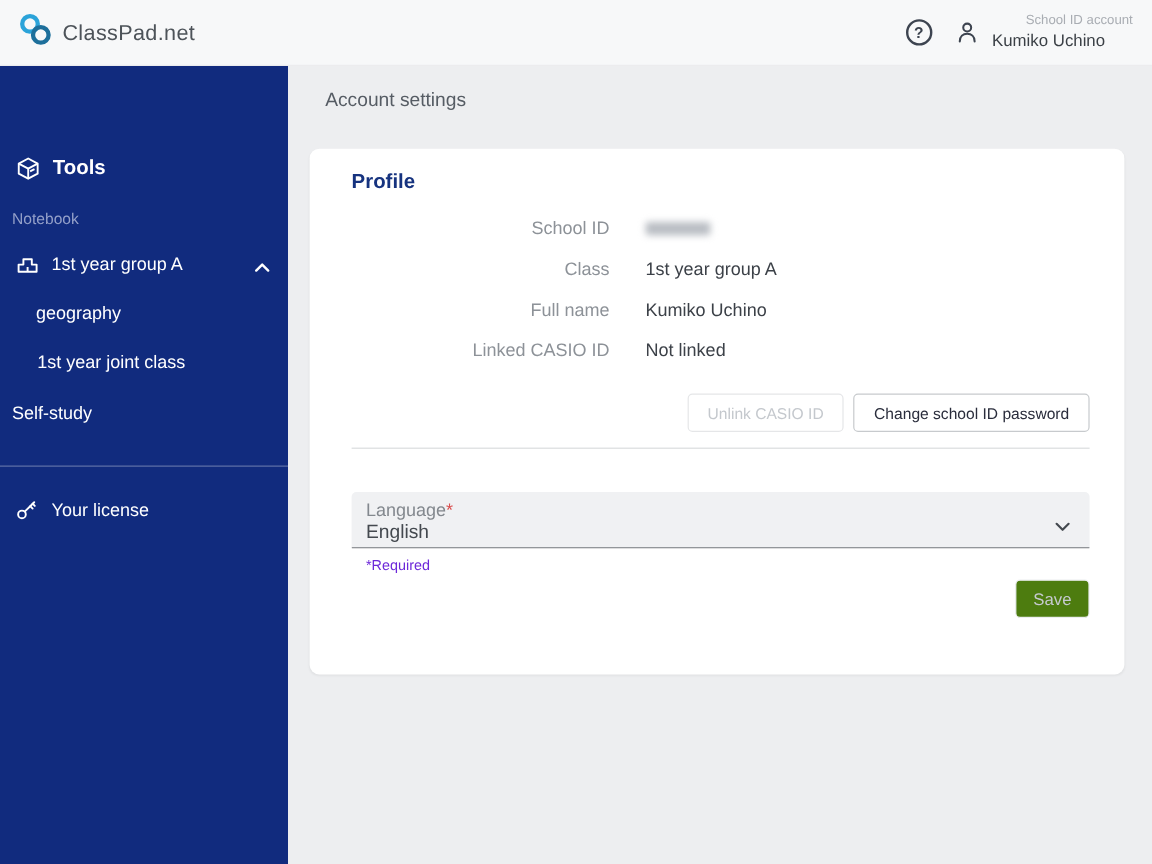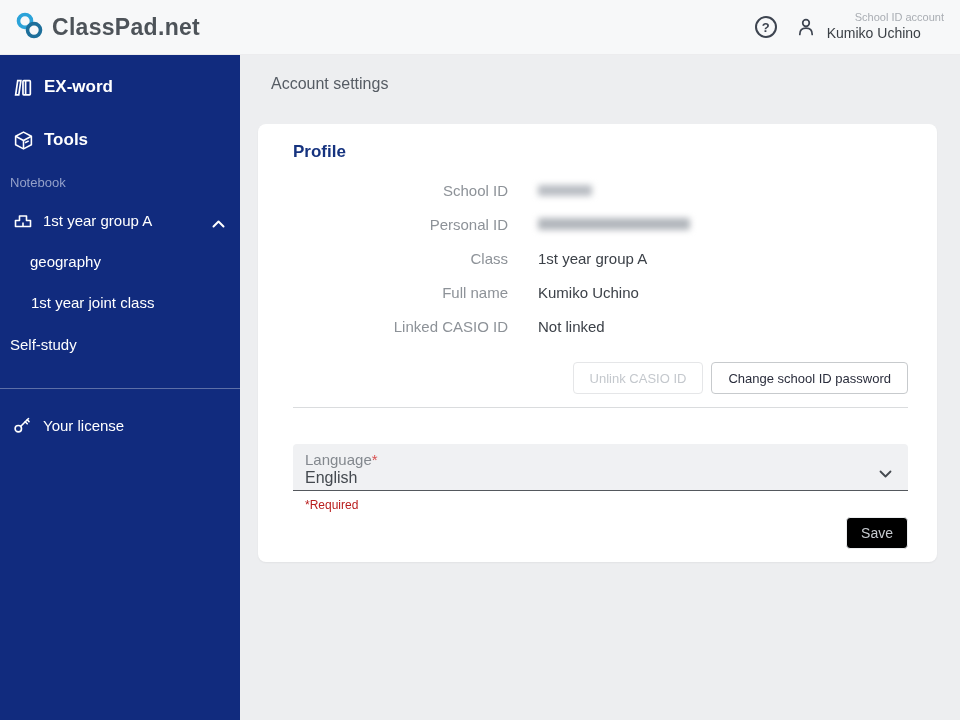--- a/index.html
+++ b/index.html
@@ -3,21 +3,21 @@
 <meta charset="utf-8">
 <style>
   * { margin:0; padding:0; box-sizing:border-box; }
   html,body { width:960px; height:720px; overflow:hidden; }
   body { font-family:"Liberation Sans","DejaVu Sans",sans-serif; background:#edeef0; position:relative; }
 
   
   .header { position:absolute; top:0; left:0; width:960px; height:55px; background:#f7f8f9;
             border-bottom:1px solid #ececee; display:flex; align-items:center; padding:0 16px; z-index:5; }
   .logo { display:flex; align-items:center; gap:9px; cursor:pointer; }
-  .logo-text { font-size:23px; font-weight:700; color:#4d5359; letter-spacing:.3px;text-align:right; }
+  .logo-text { font-size:18px; font-weight:400; color:#4d5359; letter-spacing:.3px;text-align:right; }
   .header-right { margin-left:auto; display:flex; align-items:center; }
   .help-btn { width:22px; height:22px; border:2px solid #3d4450; border-radius:50%; color:#3d4450;
               font-size:13px; font-weight:bold; display:flex; align-items:center; justify-content:center; cursor:pointer; }
   .person-wrap { margin-left:17px; display:flex; align-items:center; }
   .account-block { margin-left:9px; line-height:1.25; cursor:pointer; }
   .account-type { font-size:11px; color:#a9adb3;margin-left:28px; }
   .account-name { font-size:14px; color:#3b4046; }
 
   
   .sidebar { position:absolute; top:55px; left:0; width:240px; height:665px; background:#112b7e; z-index:4; }
@@ -62,24 +62,24 @@
 
   .divider { margin-top:13px; border-top:1px solid #dadcde; }
 
   .select-field { position:relative; margin-top:36px; height:47px; background:#f0f1f3;
                   border-bottom:1px solid #54585d; border-radius:4px 4px 0 0; padding:7px 40px 0 12px; cursor:pointer; }
   .select-label { font-size:15px; color:#83888e; }
   .select-label .req { color:#d94f4f; }
   .select-value { font-size:16px; color:#44494f; margin-top:1px; }
   .select-chevron { position:absolute; right:16px; top:20px; }
 
-  .required-note { margin:7px 0 0 12px; font-size:12px; color:#b91c1c; line-height:14px; }
+  .required-note { margin:7px 0 0 12px; font-size:12px; color:#6d28d9; line-height:14px; }
 
   .save-row { margin-top:5px; text-align:right; }
-  .btn-save { height:32px; min-width:59px; border:1px solid #eceef0; border-radius:4px; background:#000000;
+  .btn-save { height:32px; min-width:59px; border:1px solid #eceef0; border-radius:4px; background:#4d7c0f;
               color:#c6cacf; font-family:inherit; font-size:14px; padding:0 14px; cursor:pointer; }
 </style>
 </head>
 <body>
 
 <div class="header">
   <div class="logo">
     <span class="icon">
       <svg width="27" height="27" viewBox="0 0 24 24" fill="none">
         <rect x="2.2" y="2.2" width="11.5" height="11.5" rx="5.7" transform="rotate(45 8 8)" stroke="#2ba3d9" stroke-width="3.2"></rect>
@@ -100,30 +100,20 @@
     </div>
     <div class="account-block">
       <div class="account-type">School ID account</div>
       <div class="account-name">Kumiko Uchino</div>
     </div>
   </div>
 </div>
 
 <div class="sidebar">
 
-  <div class="sb-item sb-exword">
-    <span class="icon">
-      <svg width="21" height="21" viewBox="0 0 20 20" fill="none" stroke="#fff" stroke-width="1.6">
-        <path d="M4.5 3.5 L7.5 3.5 L5.5 17 L2.5 17 Z"></path>
-        <rect x="9.5" y="3.5" width="7" height="13.5" rx="0.8"></rect>
-        <line x1="12" y1="3.5" x2="12" y2="17"></line>
-      </svg>
-    </span>
-    <span class="sb-main-label">EX-word</span>
-  </div>
 
   <div class="sb-item sb-tools">
     <span class="icon">
       <svg width="21" height="21" viewBox="0 0 20 20" fill="none" stroke="#fff" stroke-width="1.5" stroke-linejoin="round">
         <path d="M10 2 L17.5 6 V14 L10 18 L2.5 14 V6 Z"></path>
         <path d="M2.5 6 L10 10 L17.5 6"></path>
         <line x1="10" y1="10" x2="10" y2="18"></line>
         <line x1="11.5" y1="12.2" x2="15" y2="10.4"></line>
       </svg>
     </span>
@@ -177,24 +167,20 @@
 <div class="main">
   <div class="page-title">Account settings</div>
 
   <div class="card">
     <div class="profile-title">Profile</div>
 
     <div class="profile-grid">
       <div class="p-row">
         <span class="p-label">School ID</span>
         <span class="blur-box blur-sm"></span>
-      </div>
-      <div class="p-row">
-        <span class="p-label">Personal ID</span>
-        <span class="blur-box blur-lg"></span>
       </div>
       <div class="p-row">
         <span class="p-label">Class</span>
         <span class="p-value">1st year group A</span>
       </div>
       <div class="p-row">
         <span class="p-label">Full name</span>
         <span class="p-value">Kumiko Uchino</span>
       </div>
       <div class="p-row">

